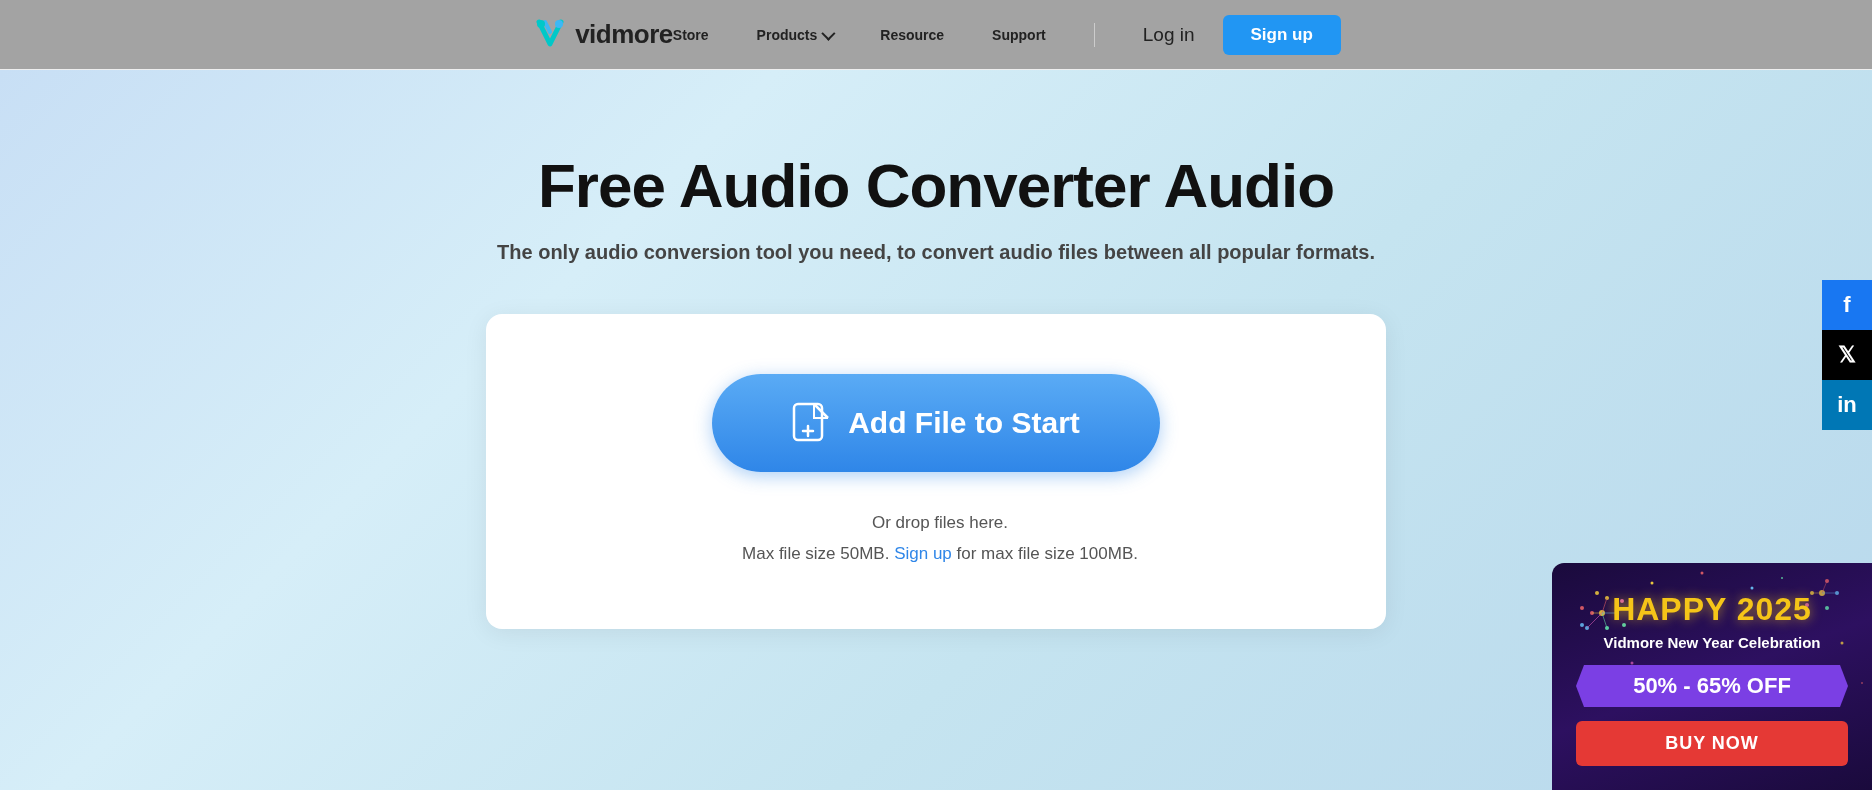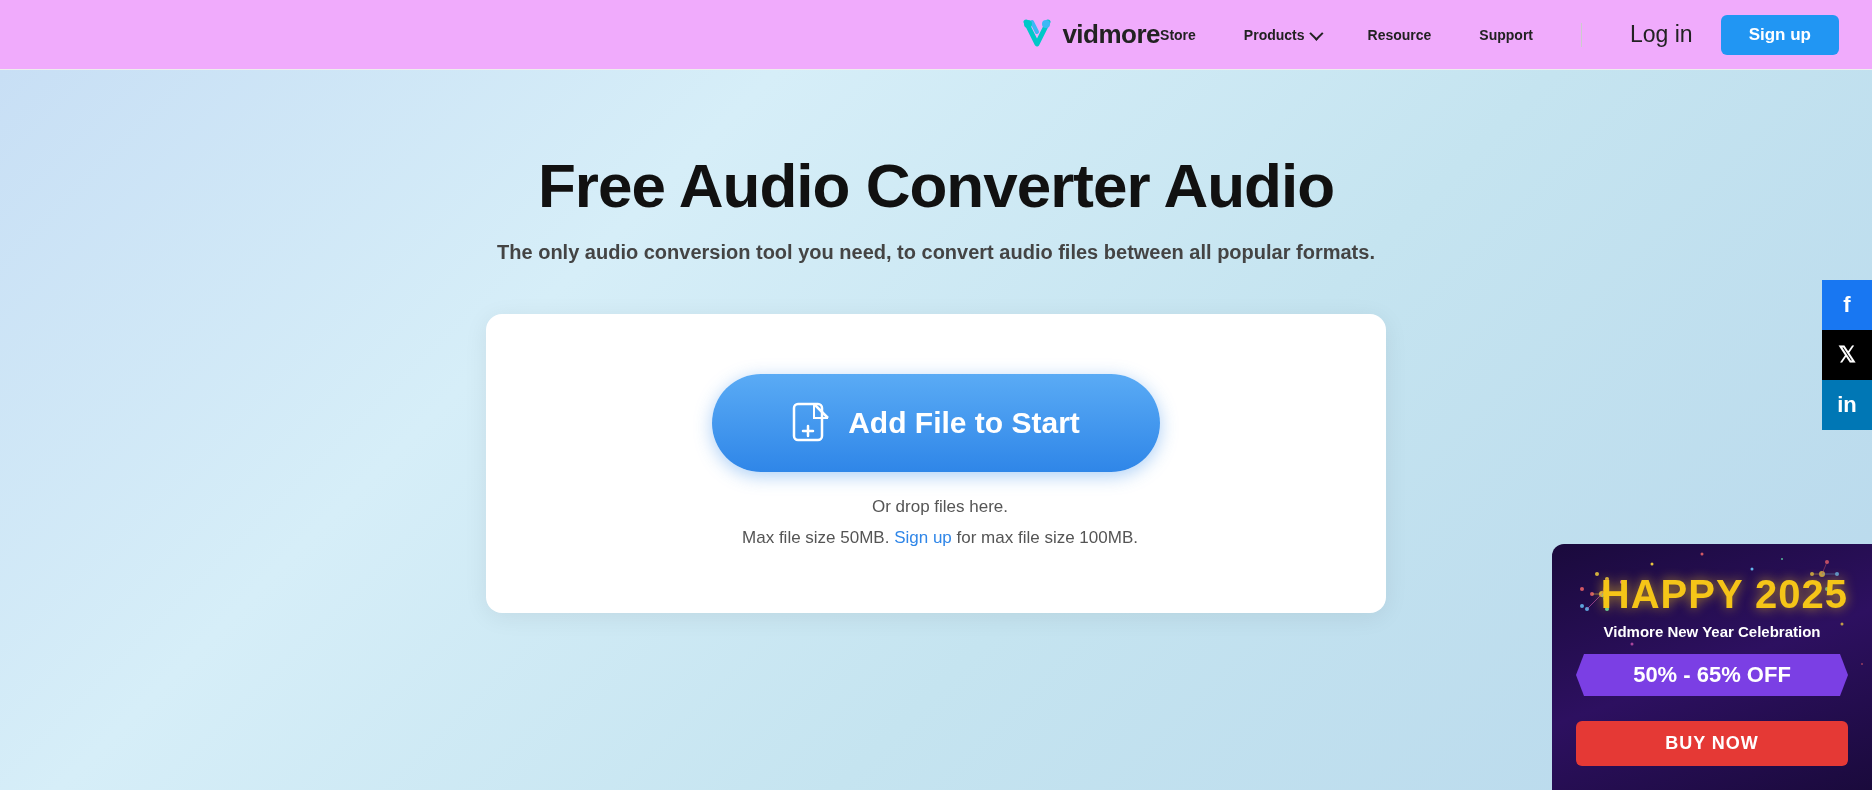--- a/index.html
+++ b/index.html
@@ -2,24 +2,24 @@
 <html><head>
   <meta charset="utf-8">
   <style>
     * { margin: 0; padding: 0; box-sizing: border-box; }
     body { font-family: -apple-system, BlinkMacSystemFont, 'Segoe UI', sans-serif; overflow-x: hidden; width: 1872px; }
 
     
     .navbar {
       display: flex;
       align-items: center;
-      justify-content: flex-end;
-      padding: 0 33px;
+      justify-content: center;
+      padding: 0 44px;
       height: 70px;
-      background: #f0abfc;
+      background: #a3a3a3;
       border-bottom: 1px solid #eee;
       position: relative;
       z-index: 10;
     }
     .logo-area {
       display: flex;
       align-items: center;
       gap: 6px;
     }
     .logo-icon {
@@ -55,21 +55,21 @@
       width: 1px;
       height: 24px;
       background: #ccc;
     }
     .nav-auth {
       display: flex;
       align-items: center;
       gap: 28px;
     }
     .login-btn {
-      font-size: 23px;
+      font-size: 19px;
       color: #222;
       font-weight: 500;
       cursor: pointer;
       text-decoration: none;
     }
     .signup-btn {
       background: #2196f3;
       color: #fff;
       font-size: 17px;
       font-weight: 600;
@@ -123,21 +123,21 @@
       color: #fff;
       font-size: 30px;
       font-weight: 700;
       border: none;
       border-radius: 50px;
       padding: 28px 80px;
       cursor: pointer;
       display: flex;
       align-items: center;
       gap: 18px;
-      margin-bottom: 20px;
+      margin-bottom: 36px;
       box-shadow: 0 4px 18px rgba(47, 134, 232, 0.4);
     }
     .file-icon-wrap {
       display: flex;
       align-items: center;
       justify-content: center;
     }
     .drop-text {
       font-size: 17px;
       color: #555;
@@ -185,24 +185,24 @@
       border-radius: 12px 0 0 0;
       padding: 28px 24px 24px;
       overflow: hidden;
     }
     .promo-fireworks {
       position: absolute;
       top: 0; left: 0; right: 0; bottom: 0;
       pointer-events: none;
     }
     .promo-happy {
-      font-size: 40px;
+      font-size: 32px;
       font-weight: 900;
       color: #f5c518;
-      text-align: right;
+      text-align: center;
       text-shadow: 0 0 12px #f5c518aa;
       letter-spacing: 1px;
       position: relative;
       z-index: 2;
     }
     .promo-sub {
       font-size: 15px;
       color: #fff;
       text-align: center;
       font-weight: 600;
@@ -230,21 +230,20 @@
       font-weight: 800;
       text-align: center;
       padding: 12px 0;
       border-radius: 6px;
       cursor: pointer;
       position: relative;
       z-index: 2;
       letter-spacing: 1px;
       border: none;
       width: 100%;
-      margin-top: 11px;
     }
     @keyframes twinkle {
       from { opacity: 0.4; }
       to { opacity: 1; }
     }
 
     .chevron-down {
       display: inline-block;
       width: 10px;
       height: 10px;

